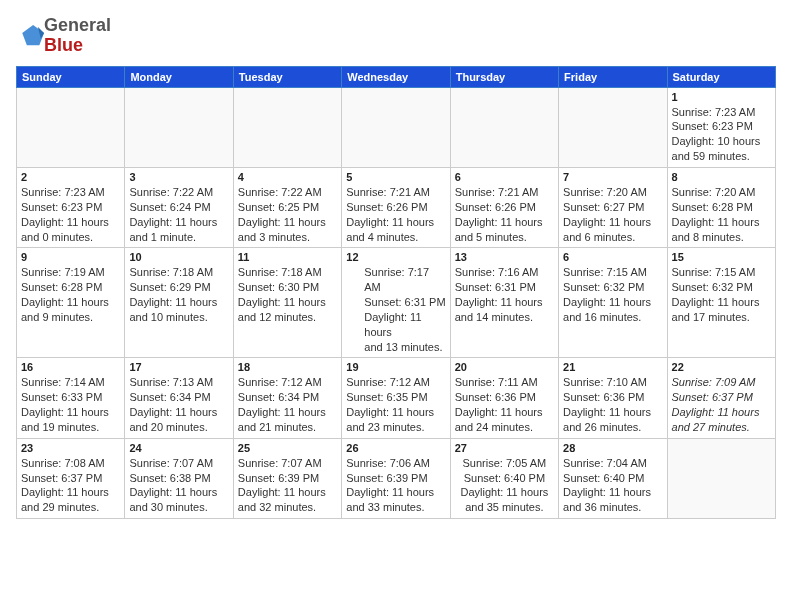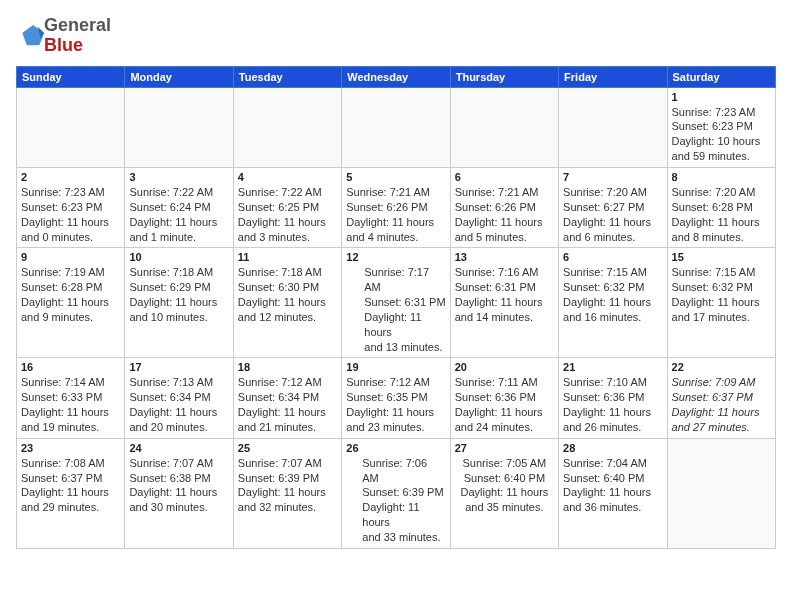--- a/index.html
+++ b/index.html
@@ -306,21 +306,21 @@
           </td>
           <td>
             <span class="day-num">25</span>
             <div class="day-info" style="white-space: pre-line;">Sunrise: 7:07 AM
 Sunset: 6:39 PM
 Daylight: 11 hours
 and 32 minutes.</div>
           </td>
           <td>
             <span class="day-num">26</span>
-            <div class="day-info" style="white-space: pre-line; margin-left: 16px;">Sunrise: 7:06 AM
+            <div class="day-info" style="white-space: pre-line;">Sunrise: 7:06 AM
 Sunset: 6:39 PM
 Daylight: 11 hours
 and 33 minutes.</div>
           </td>
           <td>
             <span class="day-num">27</span>
             <div class="day-info" style="white-space: pre-line; text-align: center;">Sunrise: 7:05 AM
 Sunset: 6:40 PM
 Daylight: 11 hours
 and 35 minutes.</div>

